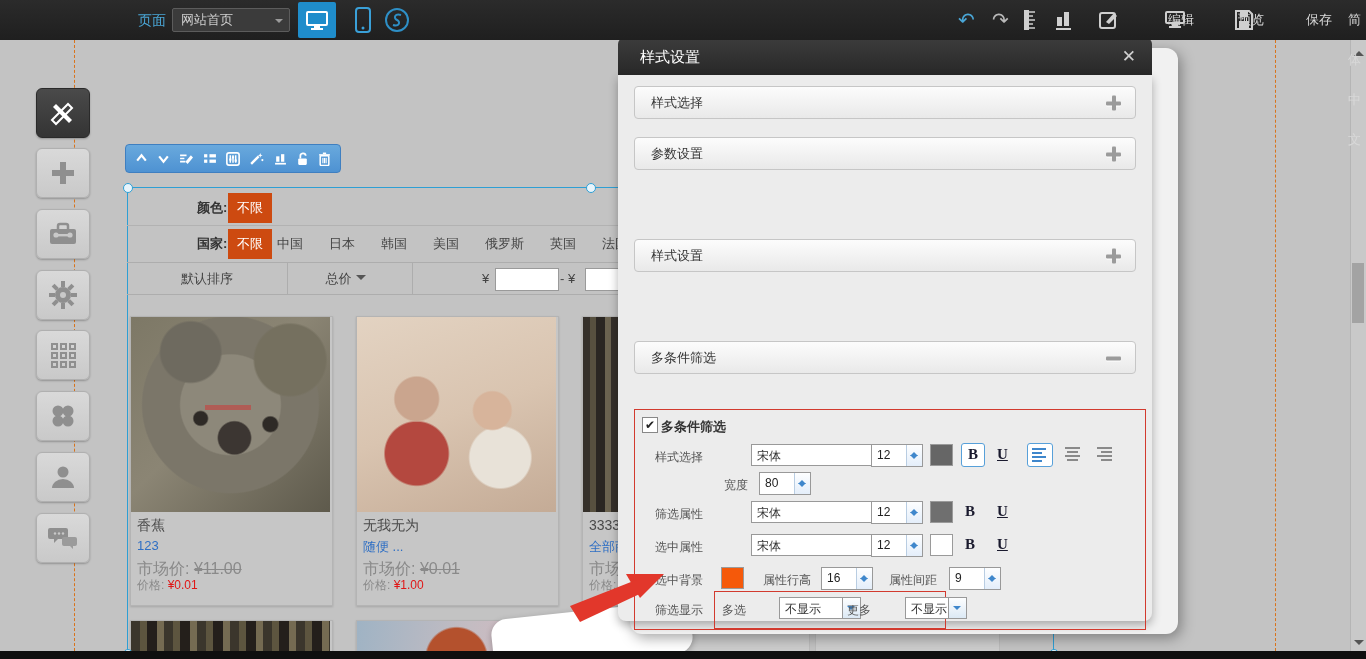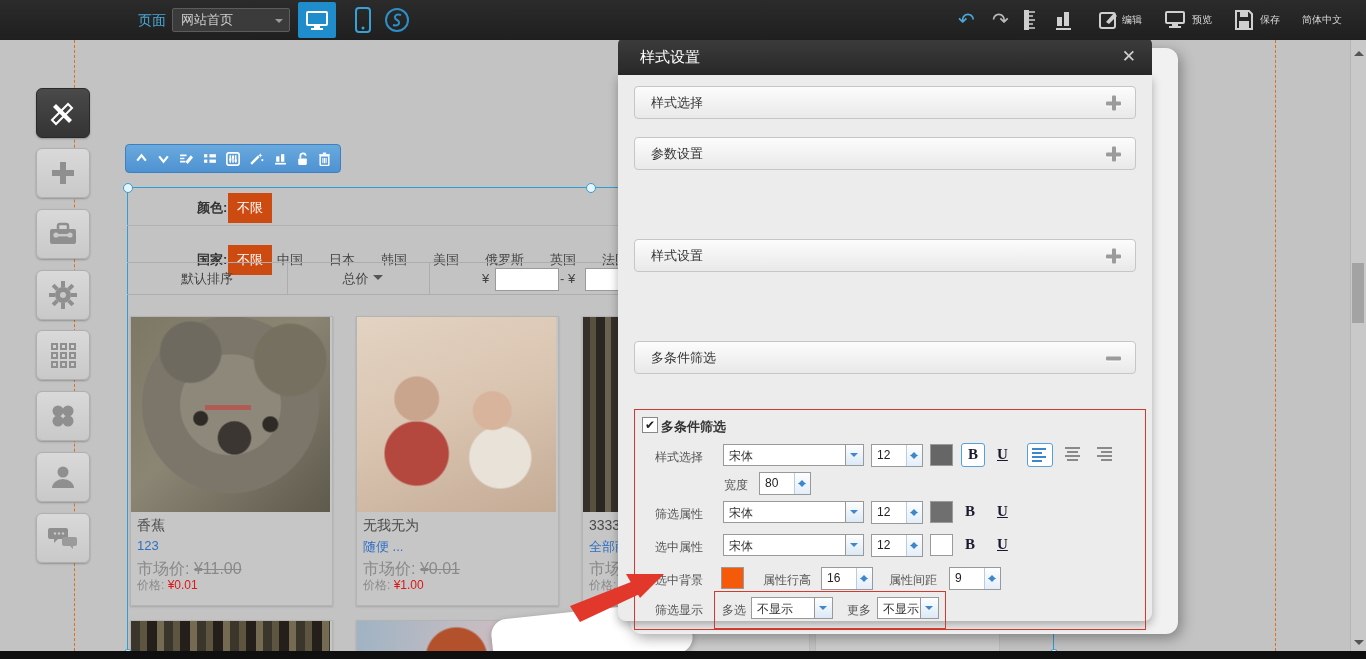--- a/index.html
+++ b/index.html
@@ -2,21 +2,21 @@
 <html><head>
 <meta charset="utf-8">
 <style>
   html,body{margin:0;padding:0;}
   body{width:1366px;height:659px;overflow:hidden;position:relative;
        font-family:"Liberation Sans","DejaVu Sans",sans-serif;background:#c3c3c3;}
   .abs{position:absolute;}
   
   #topbar{left:0;top:0;width:1366px;height:40px;background:linear-gradient(#2b2b2b,#1f1f1f);z-index:60;}
   #topbar .lbl{color:#4aa6d6;font-size:14px;line-height:40px;}
-  .tb-text{color:#d8d8d8;font-size:10px;line-height:40px;}
+  .tb-text{color:#d8d8d8;font-size:13px;line-height:40px;margin-left:46px;}
   #page-select{left:172px;top:8px;width:118px;height:24px;background:#3b3b3b;border:1px solid #5c5c5c;
      border-radius:2px;color:#cfcfcf;font-size:13px;line-height:22px;padding-left:8px;box-sizing:border-box;}
   #page-select .caret{position:absolute;right:6px;top:10px;width:0;height:0;border:4px solid transparent;border-top-color:#9a9a9a;}
   .devbtn{top:2px;width:38px;height:36px;border-radius:2px;text-align:center;}
   .devbtn.active{background:#1f8dcb;}
   .glyph-undo{color:#4aa6d6;font-size:20px;line-height:40px;}
   .glyph-redo{color:#b9b9b9;font-size:20px;line-height:40px;}
   
   #canvas{left:0;top:40px;width:1366px;height:612px;background:#c3c3c3;}
   .guide{top:40px;height:611px;width:0;border-left:1px dashed #d9731a;z-index:2;}
@@ -64,21 +64,21 @@
       border:1px solid #c6c6c6;border-radius:4px;box-sizing:border-box;font-size:13px;color:#333;line-height:31px;}
   .acc .al{margin-left:16px;}
   .sign{position:absolute;right:14px;top:50%;width:15px;height:15px;transform:translateY(-50%);}
   .sign::before{content:"";position:absolute;left:0;top:6px;width:15px;height:4px;background:#9b9b9b;border-radius:1px;box-shadow:0 1px 0 #fff;}
   .sign.plus::after{content:"";position:absolute;left:6px;top:0;width:4px;height:15px;background:#9b9b9b;border-radius:1px;}
   
   #form{position:absolute;left:16px;top:334px;width:512px;height:221px;border:1px solid #d23a2e;box-sizing:border-box;font-size:12px;color:#555;}
   .cklabel{position:absolute;left:26px;top:8px;font-weight:bold;color:#333;font-size:13px;}
   #ckbox{position:absolute;left:7px;top:7px;width:14px;height:14px;background:#fff;border:1px solid #888;font-size:12px;line-height:14px;text-align:center;color:#222;}
   .rlabel{position:absolute;width:70px;}
-  .sel-box{position:absolute;height:22px;background:#fff;border:1px solid #999;box-sizing:border-box;}
+  .sel-box{position:absolute;height:22px;background:#fff;border:1px solid #999;box-sizing:border-box;margin-left:28px;}
   .sel-box .txt{position:absolute;left:5px;top:3px;color:#333;}
   .sel-box .btn{position:absolute;right:0;top:0;bottom:0;width:17px;background:linear-gradient(#fdfeff,#dce9f5);border-left:1px solid #999;}
   .sel-box .btn::after{content:"";position:absolute;left:4px;top:8px;border:4px solid transparent;border-top-color:#3f87cc;}
   .spin{position:absolute;height:23px;background:#fff;border:1px solid #999;box-sizing:border-box;}
   .spin .txt{position:absolute;left:5px;top:3px;color:#222;}
   .spin .ud{position:absolute;right:0;top:0;bottom:0;width:15px;border-left:1px solid #b9cde2;background:linear-gradient(#fdfeff,#e4eefa);}
   .spin .ud::before{content:"";position:absolute;left:3px;top:3px;border:4px solid transparent;border-bottom-color:#3f87cc;}
   .spin .ud::after{content:"";position:absolute;left:3px;bottom:3px;border:4px solid transparent;border-top-color:#3f87cc;}
   .swatch{position:absolute;width:23px;height:22px;border:1px solid #9a9a9a;box-sizing:border-box;}
   .bu{position:absolute;font-family:"Liberation Serif","DejaVu Serif",serif;font-weight:bold;font-size:15px;color:#1a1a2e;}
@@ -293,38 +293,38 @@
       <rect x="4.5" y="0.5" width="3" height="1.5" fill="#fff"></rect>
       <path d="M4.5 5.5 v5 M6 5.5 v5 M7.5 5.5 v5" stroke="#fff" stroke-width="1"></path>
     </svg>
 </div>
 
 <div class="abs frow" style="top:190px;">
   <span class="flabel">颜色:</span>
   <span class="chip-sel">不限</span>
 </div>
 <div class="abs hline" style="left:127px;top:225px;width:926px;"></div>
-<div class="abs frow" style="top:242px;">
+<div class="abs frow" style="top:226px;">
   <span class="flabel">国家:</span>
   <span class="chip-sel">不限</span>
   <span class="opts" style="left:150px;">
     <span>中国</span>
     <span>日本</span>
     <span>韩国</span>
     <span>美国</span>
     <span>俄罗斯</span>
     <span>英国</span>
     <span>法国</span>
     <span>德国</span>
   </span>
 </div>
 
 <div id="sortbar" class="abs">
   <div class="scell" style="left:0;width:160px;"><span>默认排序</span></div>
-  <div class="scell" style="left:169px;width:133px;text-align:center;">
+  <div class="scell" style="left:152px;width:133px;text-align:center;">
     <span>总价</span><span class="caret-dn"></span>
   </div>
   <span class="abs" style="left:355px;top:8px;">¥</span>
   <input class="pinput" style="left: 368px;">
   <span class="abs" style="left:433px;top:8px;">- ¥</span>
   <input class="pinput" style="left: 458px;">
 </div>
 
 <div class="abs card" style="left:130px;top:316px;height:288px;">
   <div class="pimg" style="background:

